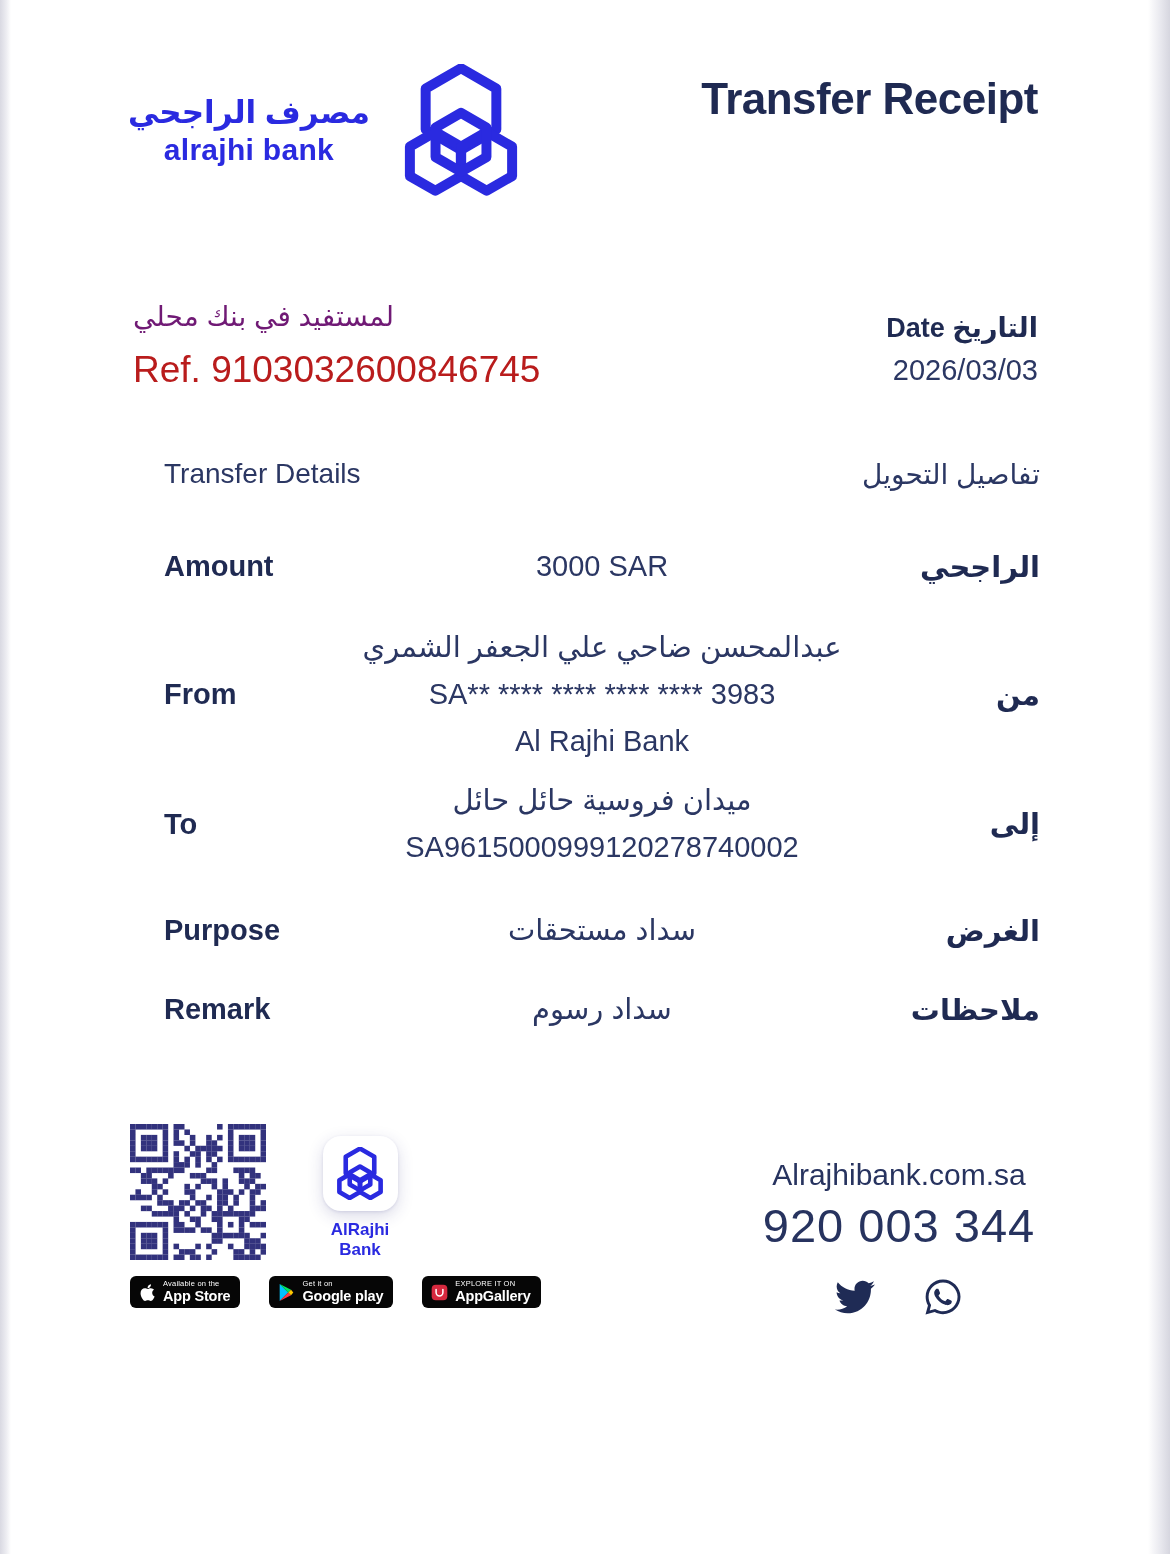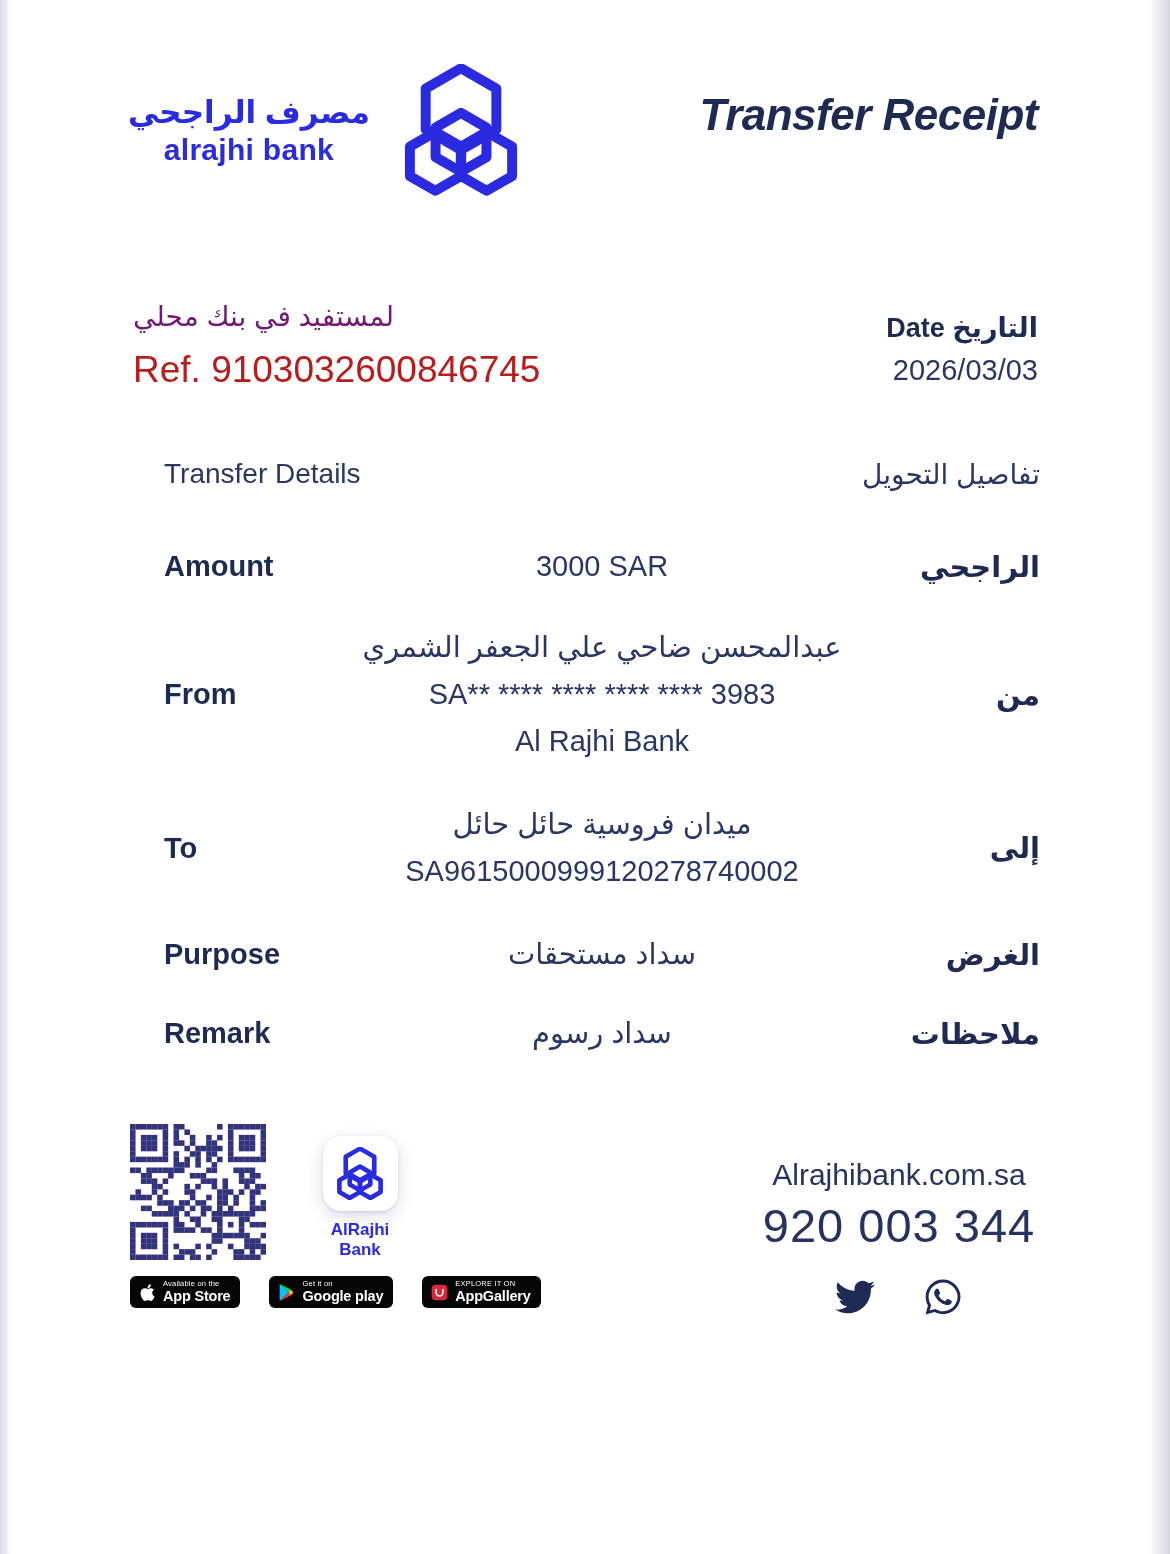--- a/index.html
+++ b/index.html
@@ -15,37 +15,37 @@
     background:linear-gradient(270deg,#d6d6df 0%,#e9e9ef 45%,#ffffff 100%); }
 
   
   .brand { position:absolute; left:128px; top:64px; display:flex; align-items:center; gap:34px; }
   .brand-text { text-align:center; color:#2a2ae0; }
   .brand-ar { font-size:31px; font-weight:700; }
   .brand-en { font-size:30px; font-weight:700; margin-top:2px; letter-spacing:.3px; }
   .brand-mark { width:114px; height:132px; }
   .title { position:absolute; top:74px; right:132px; text-align:right; }
   .title-ar { font-size:46px; font-weight:700; }
-  .title-en { font-size:44px; font-weight:700; margin-top:16px; letter-spacing:-.5px;font-style:italic; }
+  .title-en { font-size:44px; font-weight:700; margin-top:0; letter-spacing:-.5px; }
 
   
   .meta-left { position:absolute; top:300px; left:133px; text-align:left; }
   .beneficiary-note { font-size:28px; color:#701a75; }
   .reference { font-size:37px; color:#b91c1c; margin-top:16px; }
   .meta-right { position:absolute; top:312px; right:132px; text-align:right; }
   .date-label { font-size:27px; font-weight:700; direction:rtl; }
   .date-value { font-size:29px; color:#2b3763; margin-top:10px; }
 
   
   .details { position:absolute; top:458px; left:164px; right:130px; }
   .details-header { display:flex; justify-content:space-between; font-size:28px; color:#2b3763; }
   .detail-row { display:flex; align-items:center; }
   .detail-row.r0 { margin-top:52px; }
   .detail-row.r1 { margin-top:34px; }
-  .detail-row.r2 { margin-top:36px; }
+  .detail-row.r2 { margin-top:12px; }
   .detail-row.r3 { margin-top:36px; }
   .detail-row.r4 { margin-top:32px; }
   .col-en { width:195px; font-weight:700; font-size:29px; }
   .col-ar { width:195px; text-align:right; font-weight:700; font-size:29px; }
   .col-val { flex:1; text-align:center; font-size:29px; color:#2b3763; line-height:47px; }
 
   
   .qr { position:absolute; left:130px; top:1124px; width:136px; height:136px; }
   .app-badge { position:absolute; left:312px; top:1136px; width:96px; text-align:center; }
   .app-icon { width:75px; height:75px; border-radius:18px; background:#fff;

